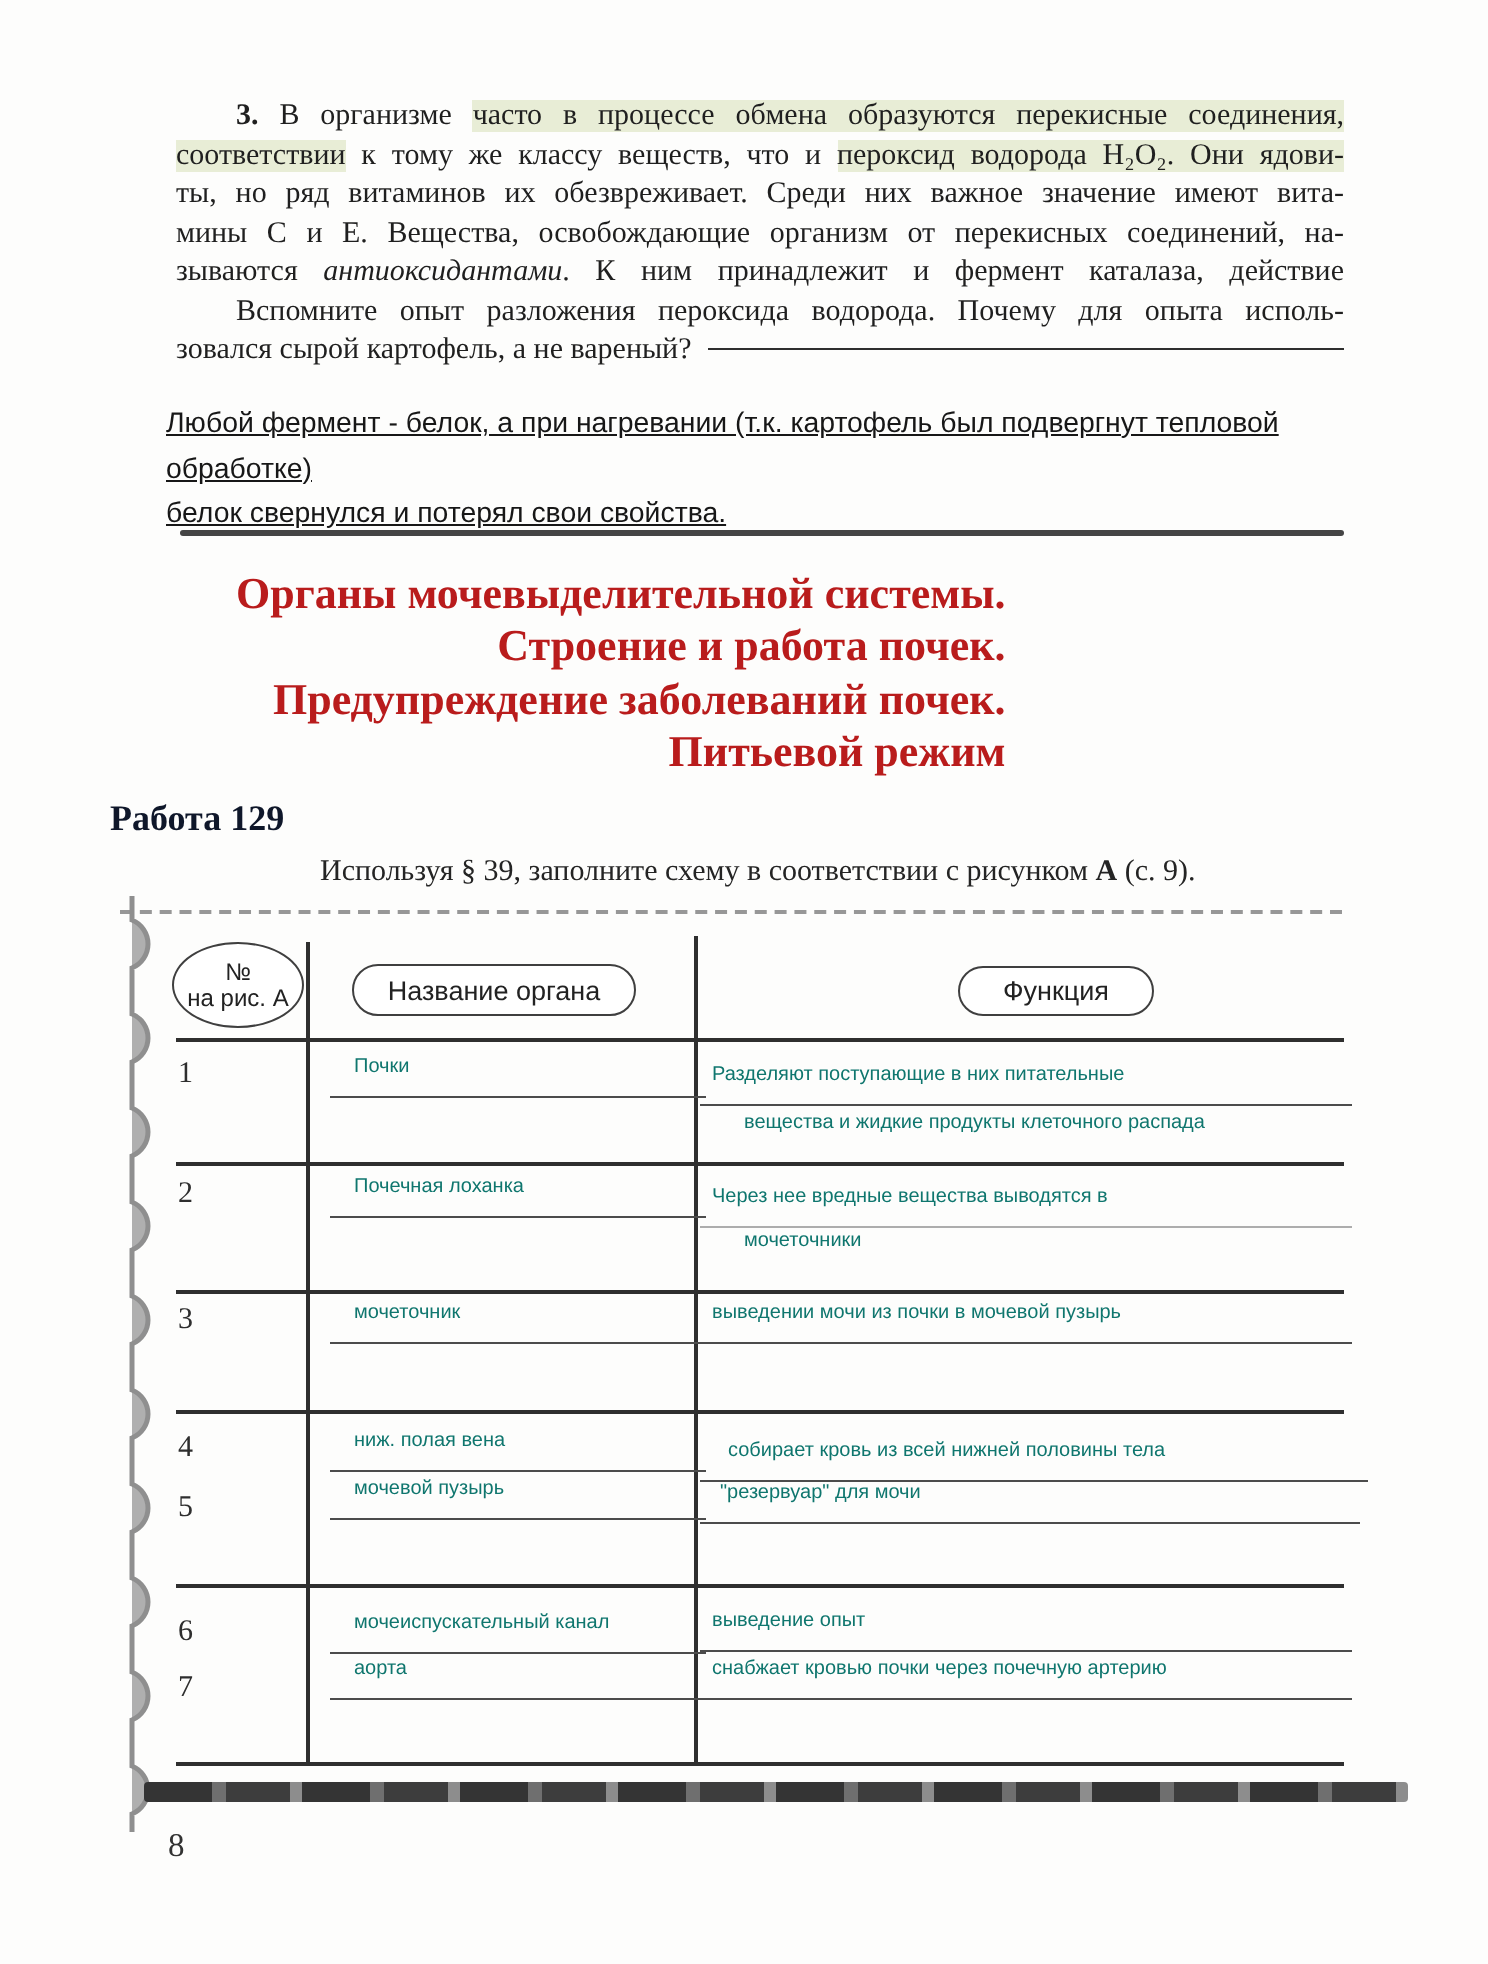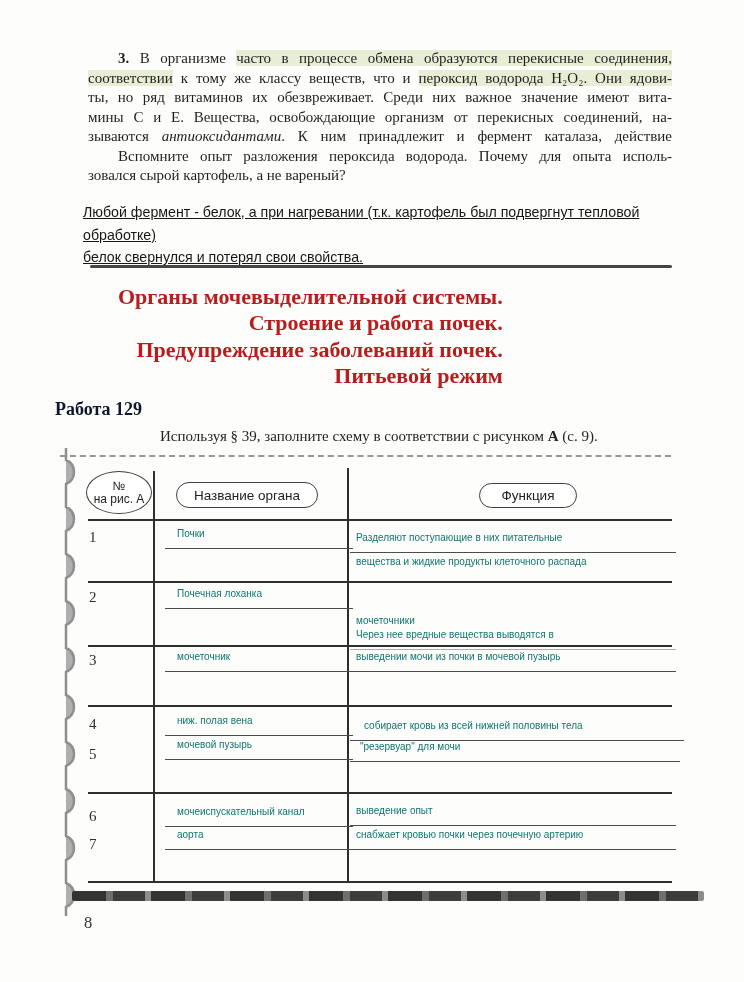--- a/index.html
+++ b/index.html
@@ -10,21 +10,21 @@
   .abs{position:absolute;}
 
   
   .para{left:88px;top:49px;width:584px;font-size:15px;line-height:19.5px;}
   .p-line{text-align:justify;text-align-last:justify;white-space:nowrap;}
   .p-line.left{text-align-last:left;}
   .p-line .b{font-weight:bold;}
   .p-line .it{font-style:italic;margin-top:40px;}
   .hl{background:rgba(198,210,152,0.38);}
   .indent{padding-left:30px;}
-  .q-row{display:flex;align-items:flex-start;white-space:nowrap;flex-direction:column;}
+  .q-row{display:flex;align-items:center;white-space:nowrap;}
   .blank-line{flex:1;border-bottom:1.6px solid #2e2e2e;margin-left:8px;margin-bottom:3px;}
 
   
   .answer{left:83px;top:201px;width:626px;font-family:"Liberation Sans",sans-serif;
           font-size:14.2px;line-height:22.6px;color:#171717;text-decoration:underline;}
 
   
   .divider{left:90px;top:265px;width:582px;height:3px;background:#454545;border-radius:2px;}
 
   
@@ -44,22 +44,22 @@
   .oval{position:absolute;left:26px;top:16px;width:64px;height:41px;border:1.6px solid #3f3f3f;
         border-radius:50%;display:flex;flex-direction:column;align-items:center;justify-content:center;
         font-family:"Liberation Sans",sans-serif;font-size:12px;line-height:13px;color:#222;background:#fff;}
   .pill{position:absolute;border:1.6px solid #3f3f3f;border-radius:13px;display:flex;align-items:center;
         justify-content:center;font-family:"Liberation Sans",sans-serif;font-size:13.5px;color:#222;background:#fff;}
   .pill.c2{left:116px;top:27px;width:140px;height:24px;}
   .pill.c3{left:419px;top:28px;width:96px;height:23px;}
   .num{position:absolute;left:29px;width:22px;font-size:15px;color:#2e2e2e;}
   .entry{position:absolute;font-family:"Liberation Sans",sans-serif;font-size:10px;color:#0f766e;
          padding-bottom:9px;border-bottom:1.4px solid #4c4c4c;}
-  .entry.noline{border-bottom:none;}
-  .entry.faint{border-bottom-color:#adadad;margin-top:36px;}
+  .entry.noline{border-bottom:none;margin-left:16px;}
+  .entry.faint{border-bottom-color:#adadad;}
   .org{left:105px;width:176px;padding-left:12px;}
   .fn{left:290px;width:320px;padding-left:6px;}
 
   
   .band{left:72px;top:891px;width:632px;height:10px;border-radius:2px;
         background:repeating-linear-gradient(90deg,#343434 0 34px,#6f6f6f 34px 41px,#3d3d3d 41px 73px,#8d8d8d 73px 79px);}
   .page-num{left:84px;top:913px;font-size:16.5px;color:#333;}
   .torn{left:50px;top:448px;}
 </style>
 </head>

